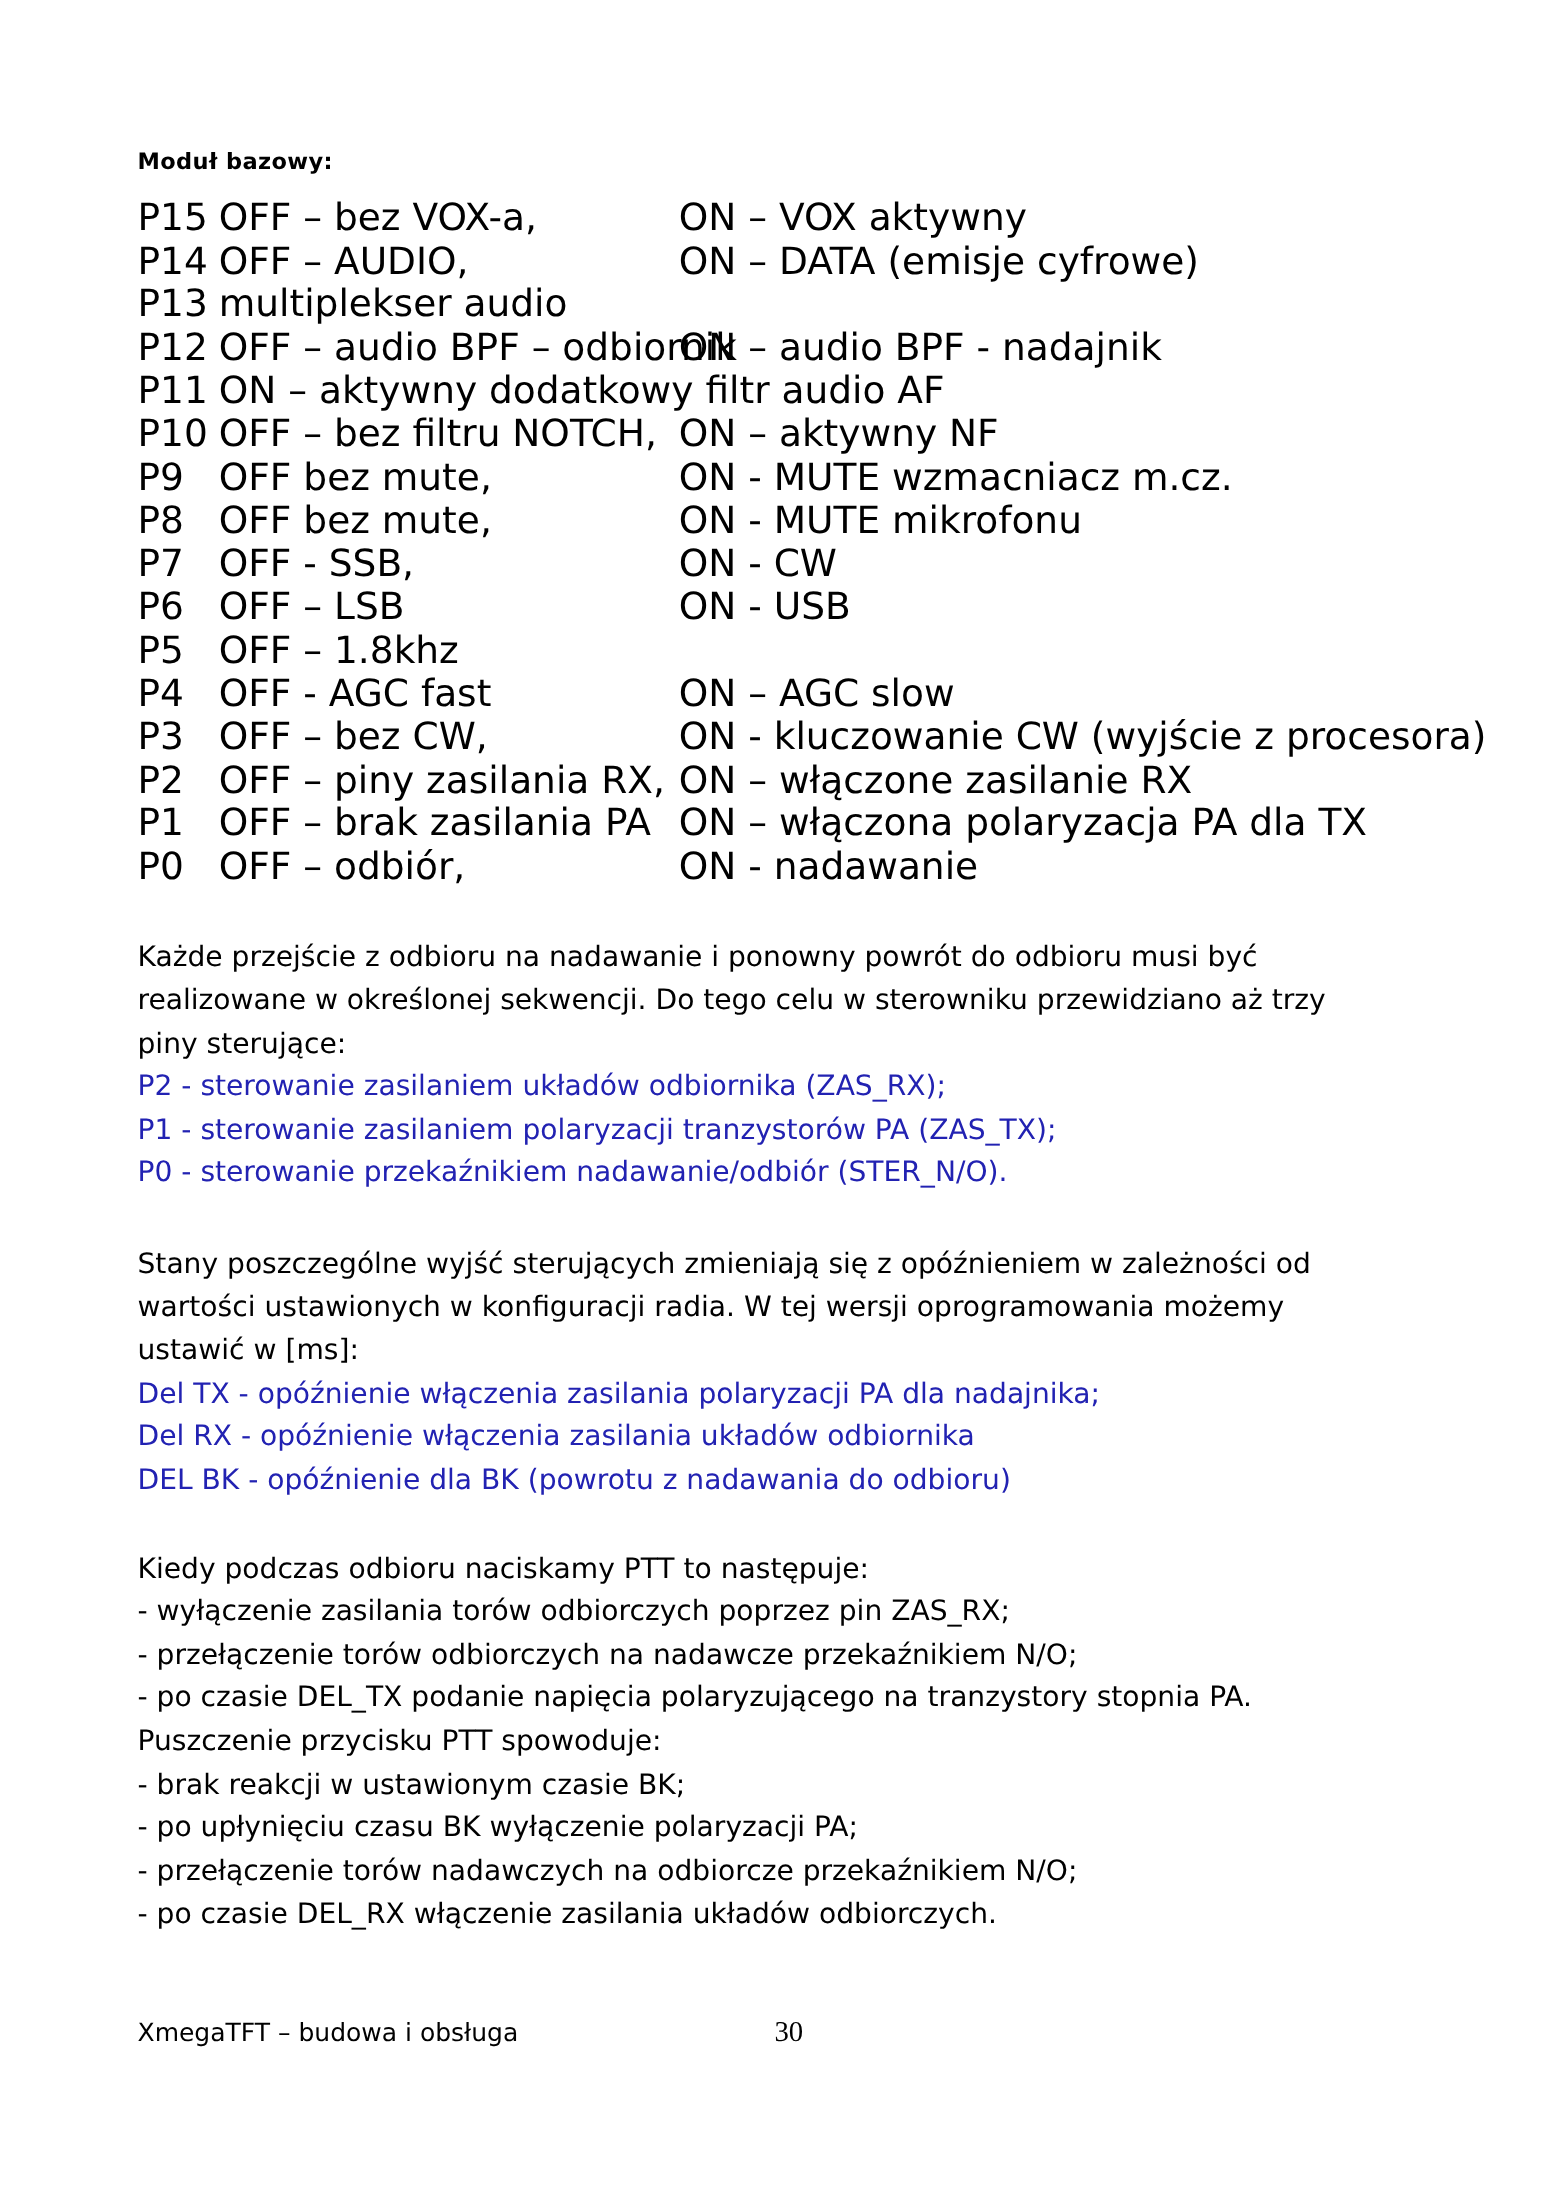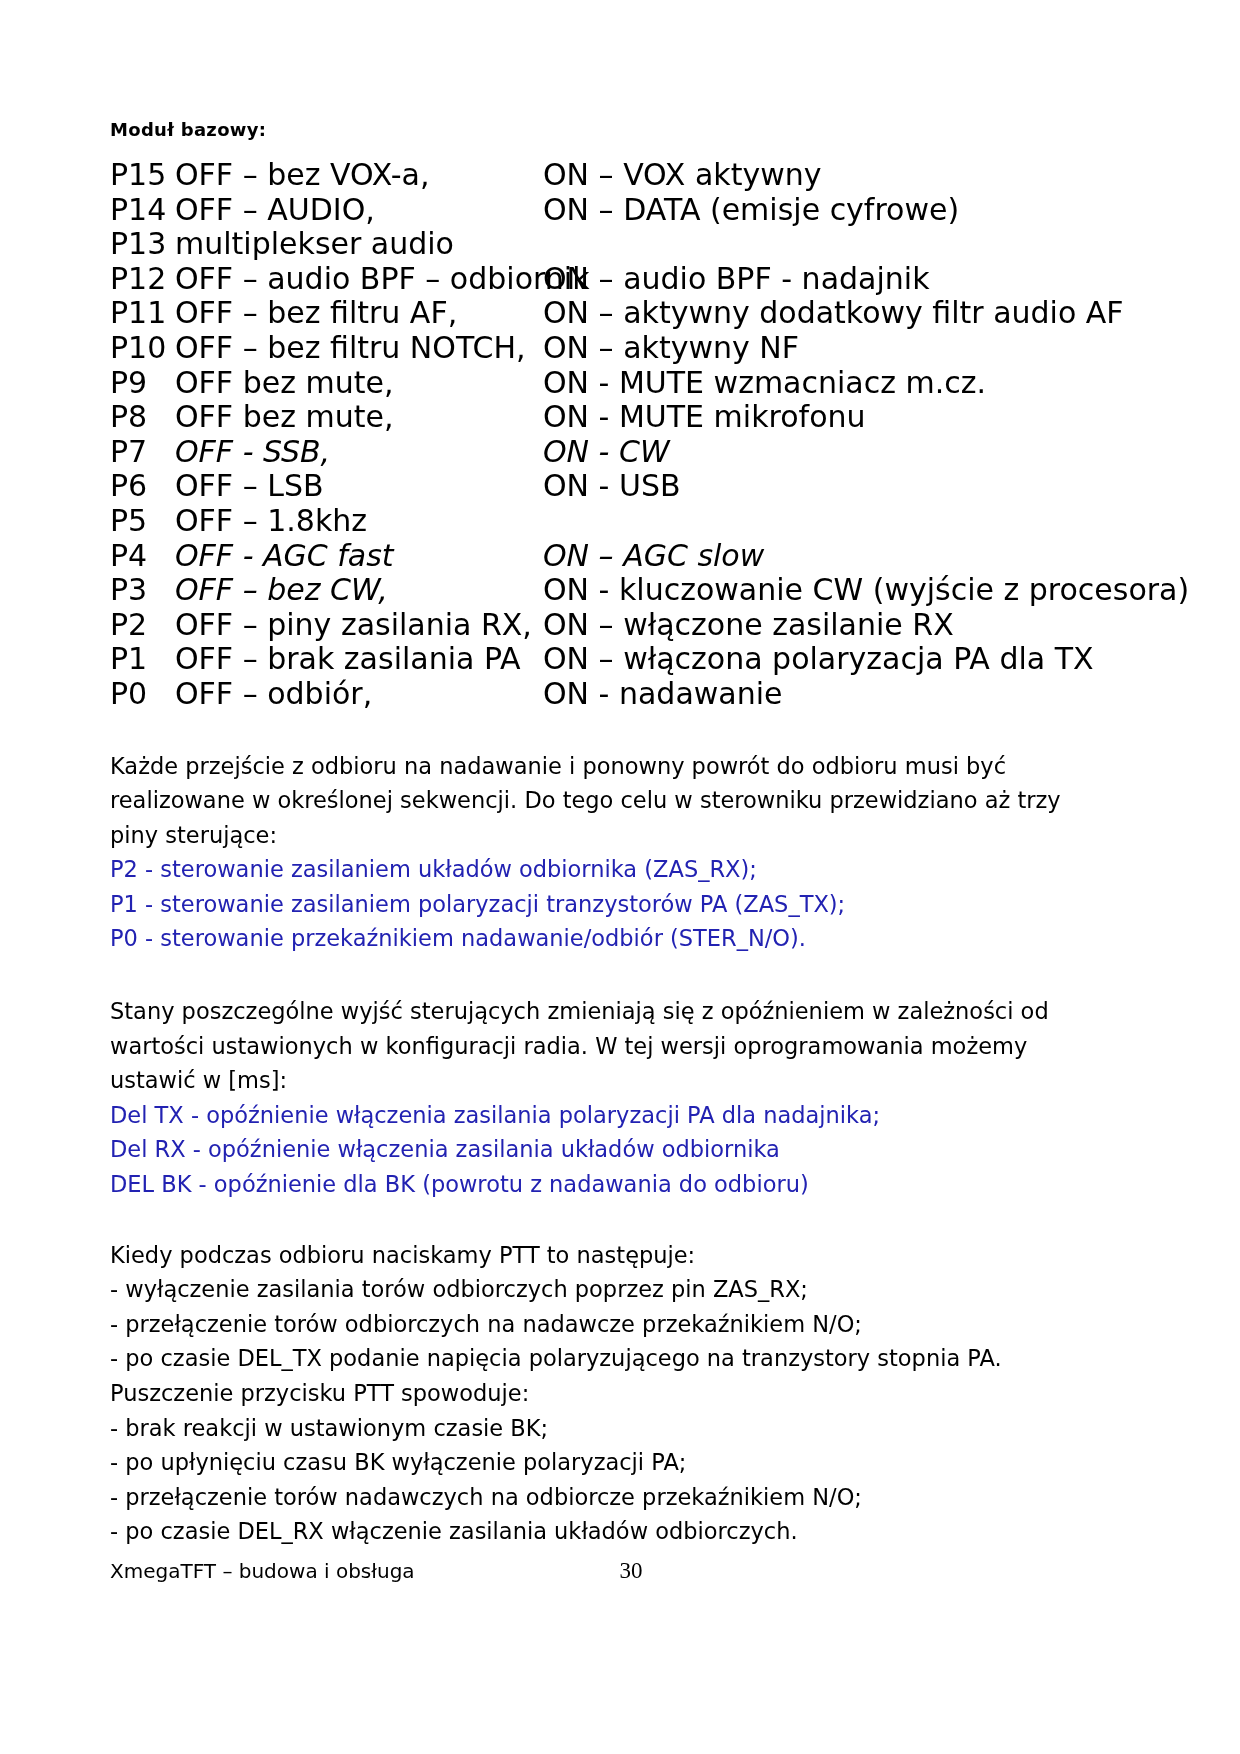--- a/index.html
+++ b/index.html
@@ -32,34 +32,34 @@
   }
   .pin-row {
     display: flex;
     line-height: 34.6px;
     font-size: 30px;
     white-space: nowrap;
   }
   .pin-row .pin { width: 65px; flex: none; }
   .pin-row .off { width: 368px; flex: none; }
   .pin-row .on  { flex: 1; }
-  .it { font-style: italic; }
+  .it { }
   .section { }
   #sections .section:nth-child(1) { margin-top: 37px; }
   #sections .section:nth-child(2) { margin-top: 38px; }
   #sections .section:nth-child(3) { margin-top: 36px; }
   .line {
     line-height: 34.6px;
     font-size: 22.5px;
     white-space: nowrap;
   }
   .blue { color: var(--blue, #2222b2); }
   .footer {
     position: absolute;
-    top: 1553px;
+    top: 1608px;
     left: 0;
     width: 1240px;
     height: 36px;
     line-height: 36px;
   }
   .footer-left {
     position: absolute;
     left: 110px;
     top: 0;
     font-size: 20px;
@@ -97,21 +97,20 @@
         <span class="off">multiplekser audio</span>
         <span class="on"></span>
       </div>
       <div class="pin-row">
         <span class="pin">P12</span>
         <span class="off">OFF – audio BPF – odbiornik</span>
         <span class="on">ON – audio BPF - nadajnik</span>
       </div>
       <div class="pin-row">
         <span class="pin">P11</span>
-        <span class="off">OFF – bez filtru AF,</span>
         <span class="on">ON – aktywny dodatkowy filtr audio AF</span>
       </div>
       <div class="pin-row">
         <span class="pin">P10</span>
         <span class="off">OFF – bez filtru NOTCH,</span>
         <span class="on">ON – aktywny NF</span>
       </div>
       <div class="pin-row">
         <span class="pin">P9</span>
         <span class="off">OFF bez mute,</span>

